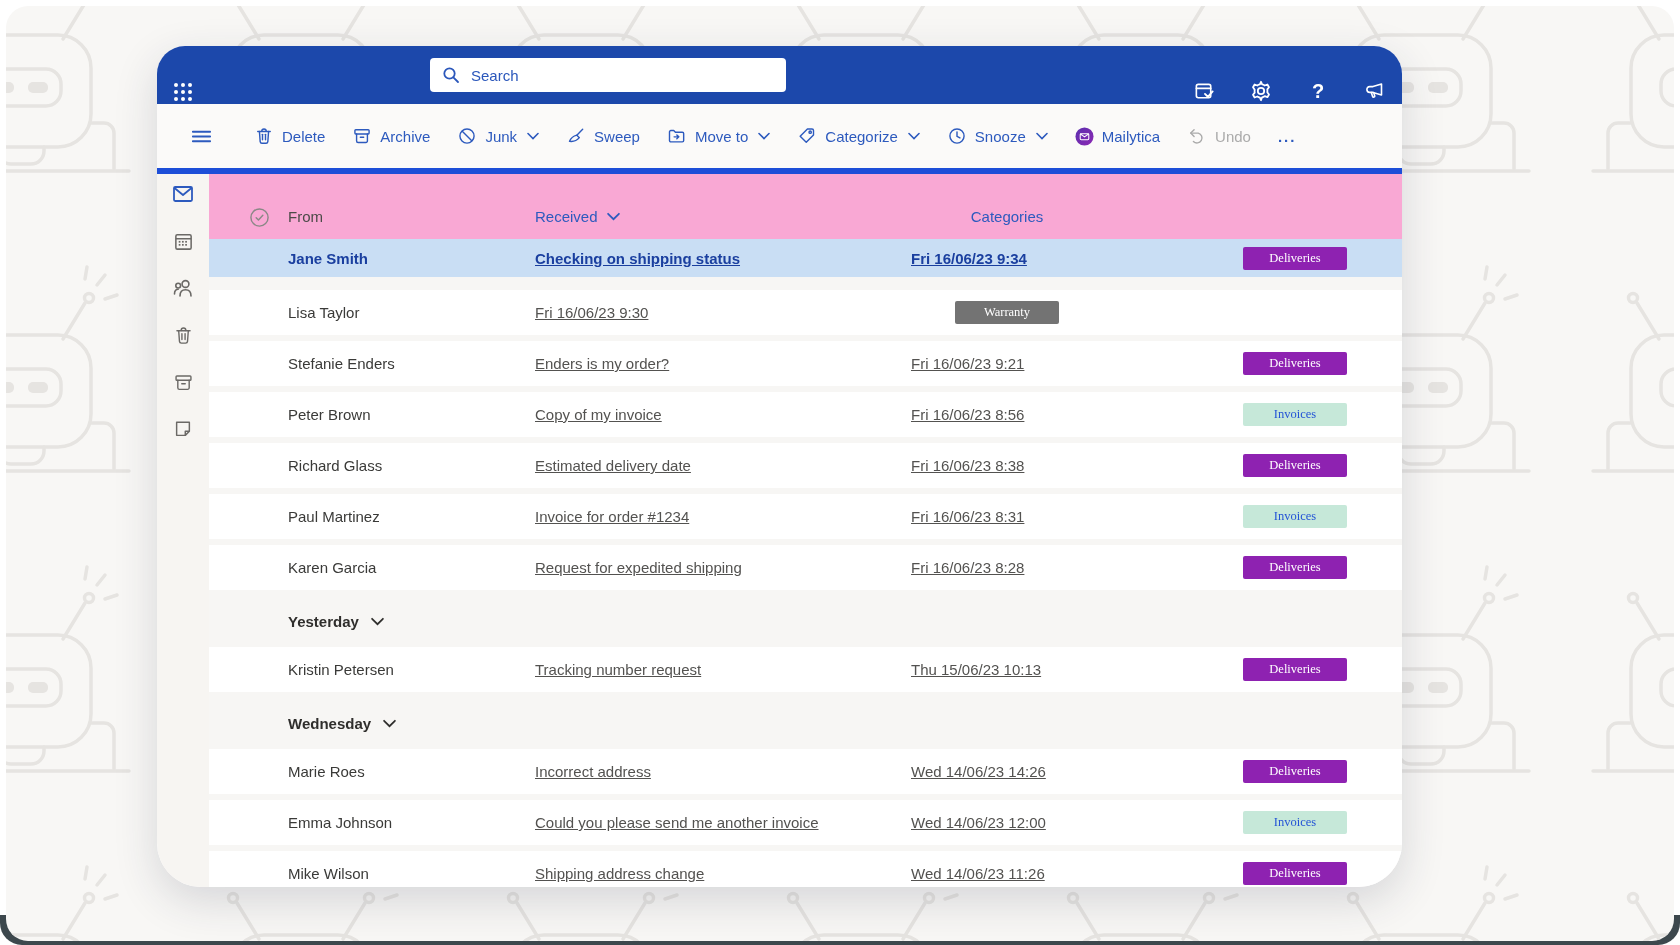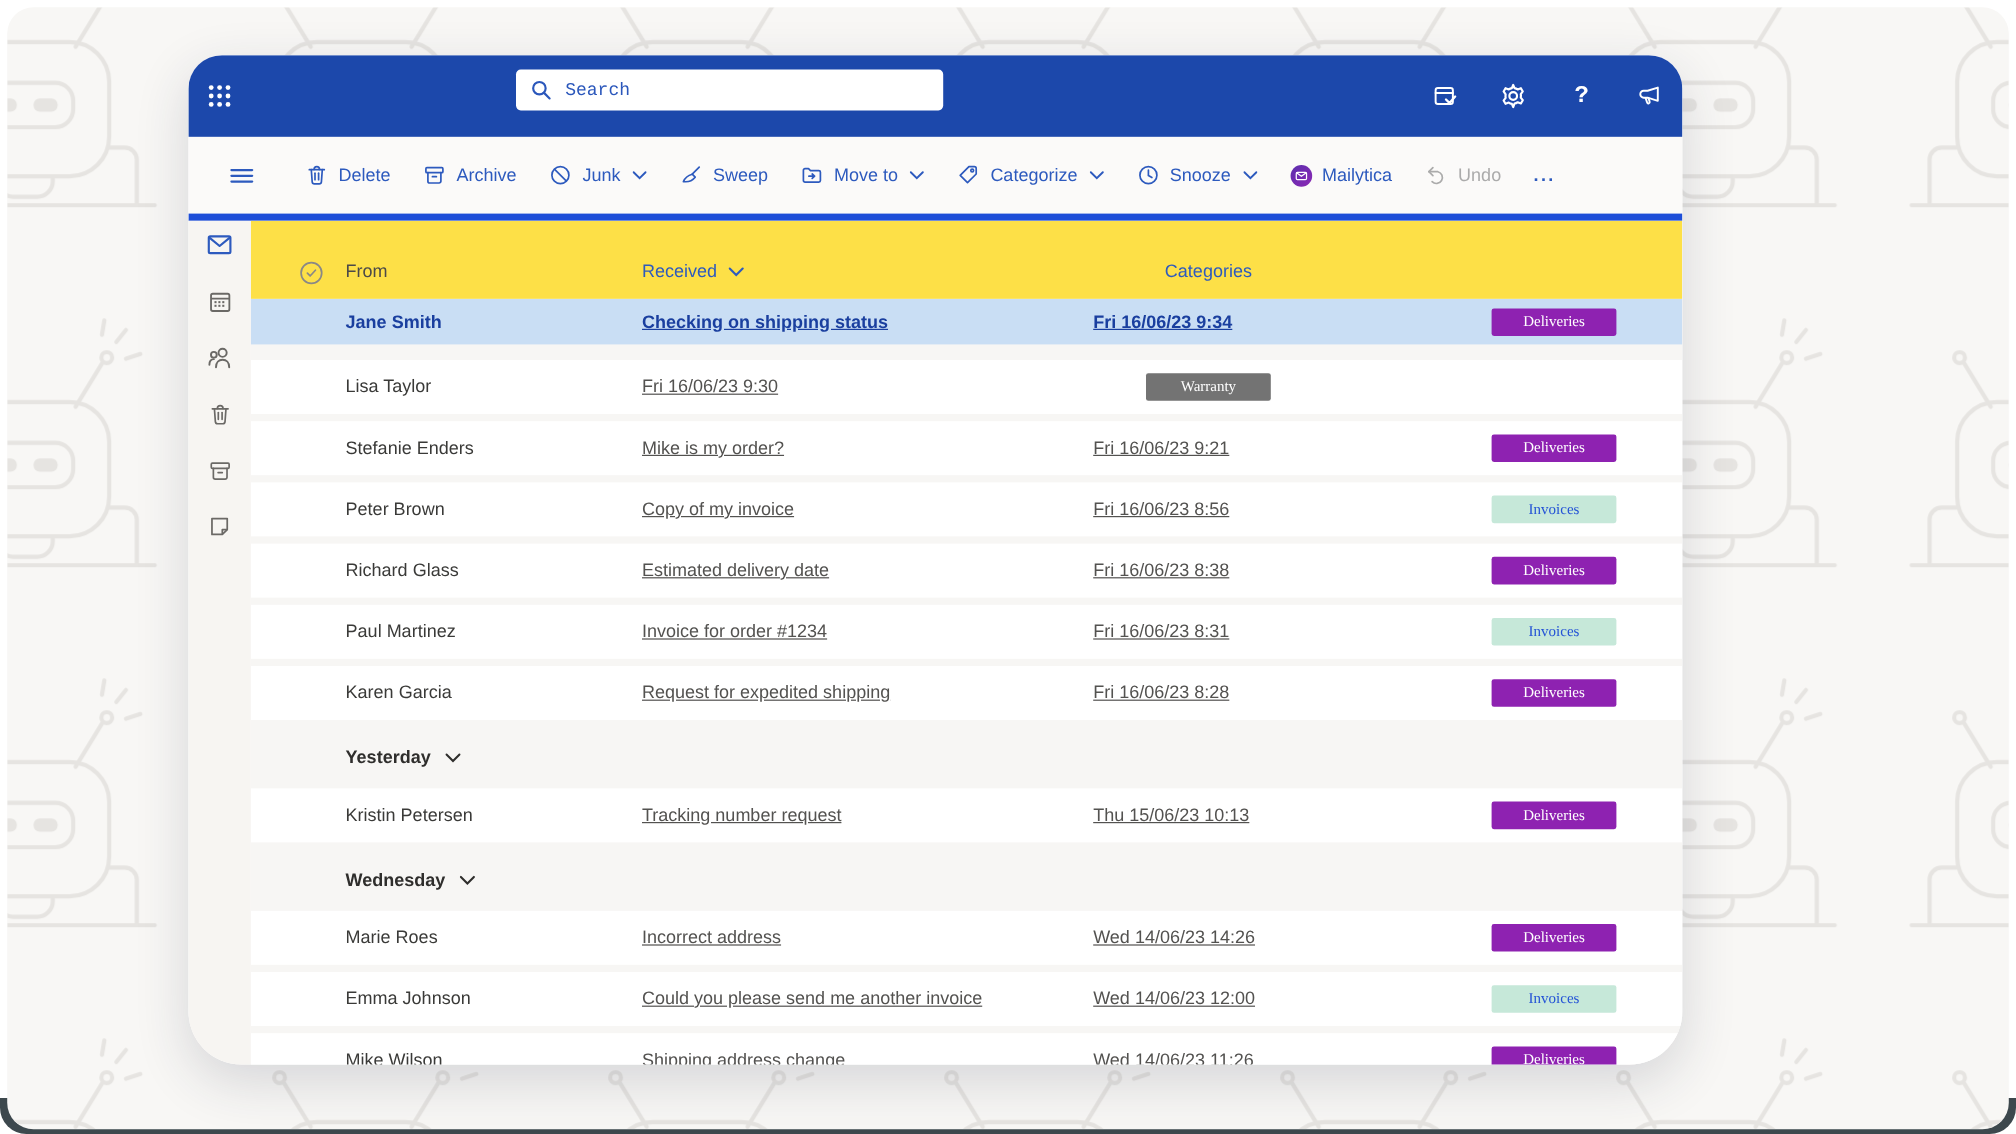--- a/index.html
+++ b/index.html
@@ -12,21 +12,21 @@
   .canvas { position:absolute; top:6px; left:6px; right:6px; bottom:4px; border-radius:22px;
             background:#f8f7f5; overflow:hidden; }
   .bg-pattern { position:absolute; inset:0; width:100%; height:100%; }
 
   
   .window { position:absolute; left:157px; top:46px; width:1245px; height:841px;
             border-radius:28px 28px 44px 44px; overflow:hidden; background:#ffffff;
             box-shadow:0 14px 44px rgba(40,45,70,.16); }
 
   
-  .topbar { height:68px; background:#1c48ab; display:flex; align-items:center; position:relative;font-family:Liberation Mono, monospace; }
+  .topbar { height:58px; background:#1c48ab; display:flex; align-items:flex-end; position:relative; }
   .waffle { width:52px; display:flex; justify-content:center; cursor:pointer; }
   .searchbox { position:absolute; left:273px; top:12px; width:356px; height:34px; background:#fff;
                border-radius:4px; display:flex; align-items:center; padding:0 12px; gap:11px; }
   .searchbox span { color:#2b57bb; font-size:15px; }
   .topbar-right { margin-left:auto; display:flex; align-items:center; gap:31px; padding-right:14px; }
   .tb-icon { width:26px; height:26px; display:flex; align-items:center; justify-content:center;
              color:#fff; cursor:pointer; }
   .help-q { font-size:20px; font-weight:700; color:#fff; }
 
   
@@ -39,21 +39,21 @@
   .t-chev { margin-left:2px; }
   .t-more { margin-left:27px; letter-spacing:2px; font-weight:700; cursor:pointer; }
 
   
   .main { display:flex; height:729px; }
   .rail { width:52px; background:#f7f5f2; padding-top:9px; display:flex; flex-direction:column;
           align-items:center; gap:25px; }
   .rail-item { width:22px; height:22px; display:flex; align-items:center; justify-content:center; cursor:pointer; }
 
   .list { flex:1; background:#f7f6f4; display:flex; flex-direction:column; overflow:hidden; }
-  .list-header { height:65px; background:#fde047; position:relative; display:grid;
+  .list-header { height:65px; background:#f9a8d4; position:relative; display:grid;
                  grid-template-columns:247px 376px 288px 1fr; padding-left:79px; align-items:end;
                  padding-bottom:14px; font-size:15px; }
   .check-circle { position:absolute; left:40px; bottom:11px; }
   .h-from { color:#4c4a48; }
   .h-blue { color:#2d5abe; }
   .h-received { display:flex; align-items:center; gap:9px; cursor:pointer; }
   .badge-slot { margin-left:44px; width:104px; text-align:center; display:flex; justify-content:center; }
 
   .band { height:51px; }
   .row-inner { display:grid; grid-template-columns:247px 376px 288px 1fr; padding-left:79px;
@@ -345,21 +345,21 @@
       <span class="c-received">Fri 16/06/23 9:30</span>
       <span class="badge-slot">
                 <span class="badge" style="background: #737373; color: rgb(255, 255, 255);">Warranty</span>
               </span>
     </div>
   </div>
 
   <div class="band">
     <div class="row-inner">
       <span class="c-from">Stefanie Enders</span>
-      <span class="c-subject">Mike is my order?</span>
+      <span class="c-subject">Enders is my order?</span>
       <span class="c-received">Fri 16/06/23 9:21</span>
       <span class="badge-slot">
                 <span class="badge" style="background: rgb(142, 34, 177); color: rgb(255, 255, 255);">Deliveries</span>
               </span>
     </div>
   </div>
 
   <div class="band">
     <div class="row-inner">
       <span class="c-from">Peter Brown</span>

